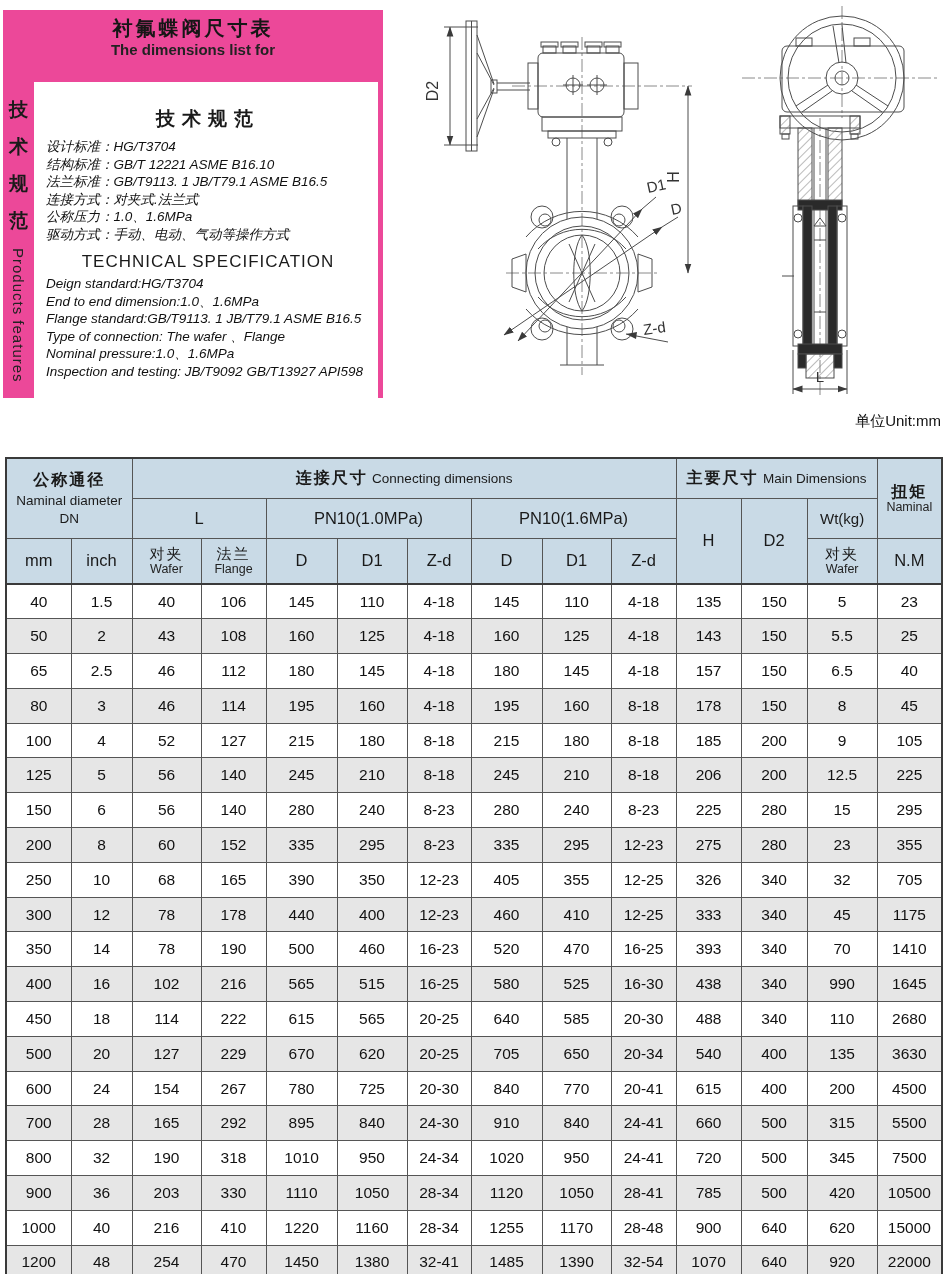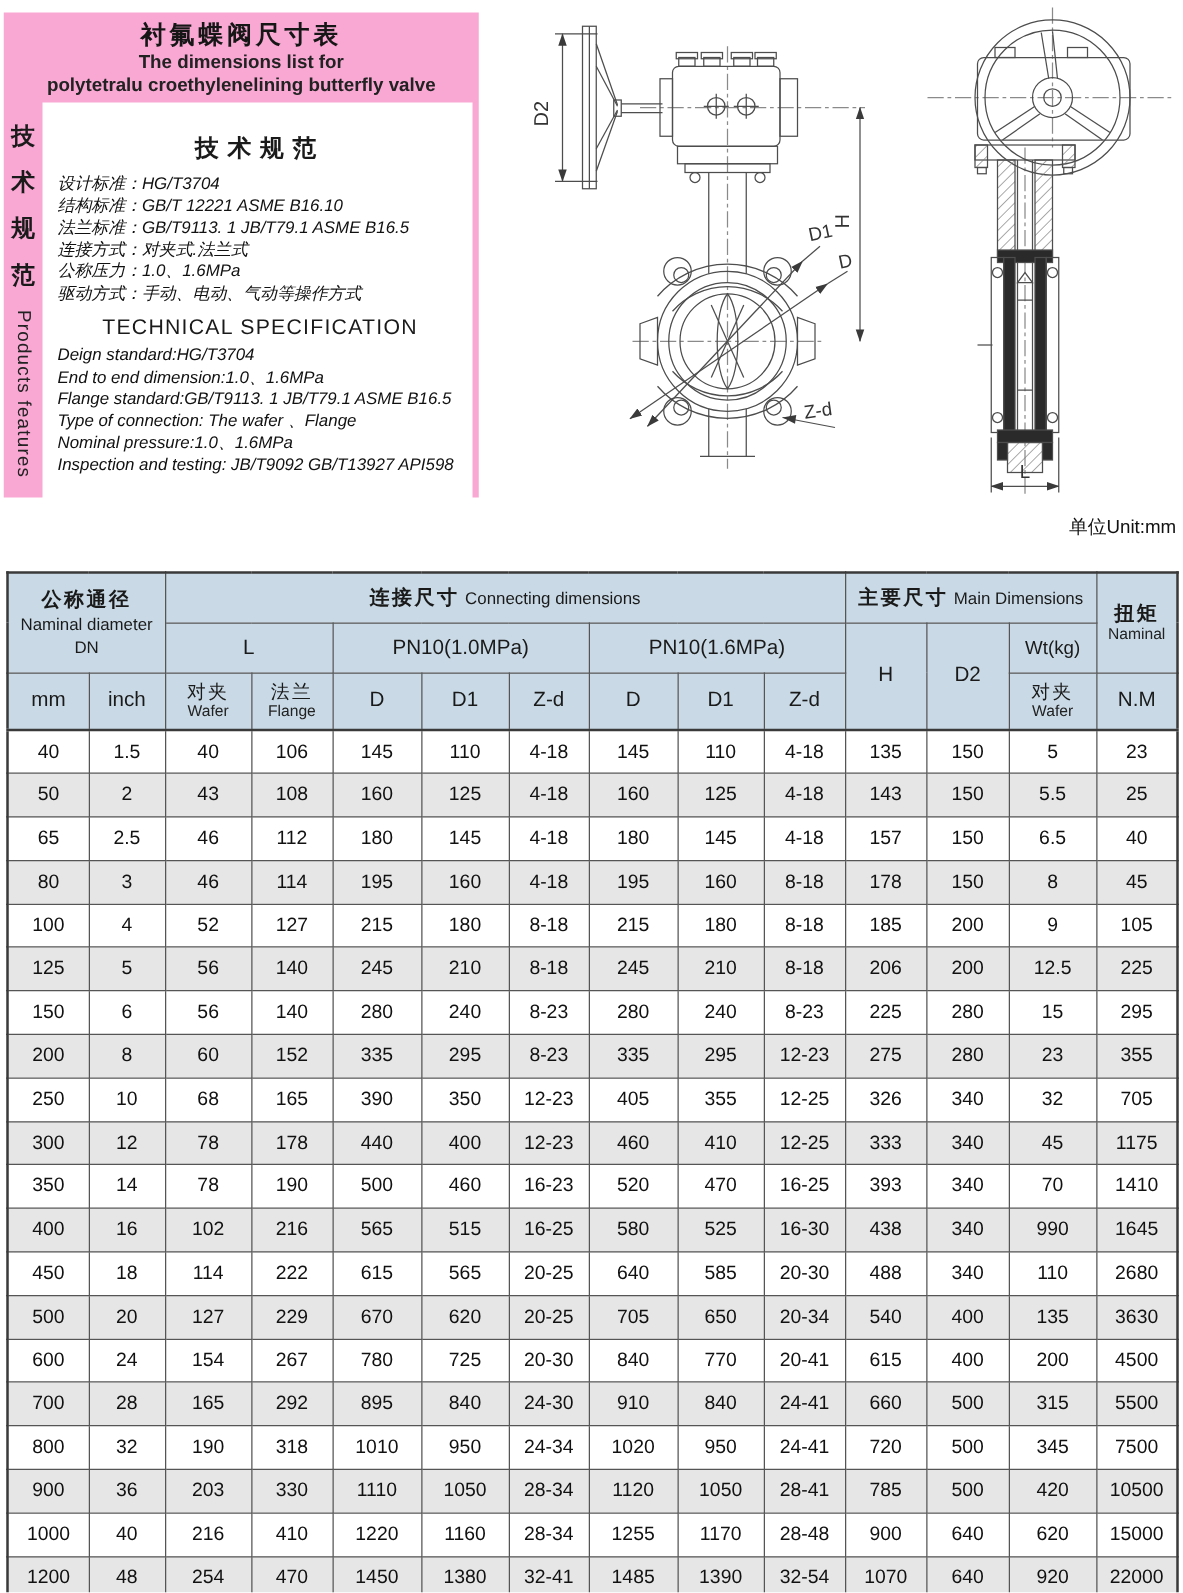--- a/index.html
+++ b/index.html
@@ -1,20 +1,20 @@
 <!DOCTYPE html>
 <html><head>
 <meta charset="utf-8">
 <style>
   html,body{margin:0;padding:0;background:#fff;}
   .page{position:relative;width:946px;height:1274px;background:#fff;overflow:hidden;
         font-family:"Liberation Sans",sans-serif;color:#1a1a1a;}
 
   
-  .info-panel{position:absolute;left:3px;top:10px;width:380px;height:388px;background:#f9a8d4;}
+  .info-panel{position:absolute;left:3px;top:10px;width:380px;height:388px;background:#ec4899;}
   .panel-title{padding-top:6px;text-align:center;line-height:1.25;}
   .title-zh{font-size:20px;font-weight:bold;letter-spacing:3px;color:#161616;}
   .title-en{font-size:15px;font-weight:bold;color:#222;}
   .side-strip{position:absolute;left:0;top:72px;width:31px;height:310px;
               display:flex;flex-direction:column;align-items:center;padding-top:18px;box-sizing:border-box;}
   .side-zh span{display:block;font-size:19px;font-weight:bold;line-height:1;margin-bottom:18px;}
   .side-en{writing-mode:vertical-rl;font-size:15px;letter-spacing:1px;color:#222;}
   .spec-box{position:absolute;left:31px;top:72px;width:344px;height:380px;background:#fff;
             box-sizing:border-box;padding:10px 8px 0 12px;}
   .spec-heading-zh{text-align:center;font-size:19px;font-weight:bold;letter-spacing:7px;margin:14px 0 6px;}
@@ -50,21 +50,20 @@
 </style>
 </head>
 <body>
 
 <div class="page">
 
   <div class="info-panel">
     <div class="panel-title">
       <div class="title-zh">衬氟蝶阀尺寸表</div>
       <div class="title-en">The dimensions list for</div>
-      <div class="title-en">polytetralu croethylenelining butterfly valve</div>
     </div>
     <div class="side-strip">
       <div class="side-zh">
           <span>技</span>
           <span>术</span>
           <span>规</span>
           <span>范</span>
         </div>
       <div class="side-en">Products features</div>
     </div>

